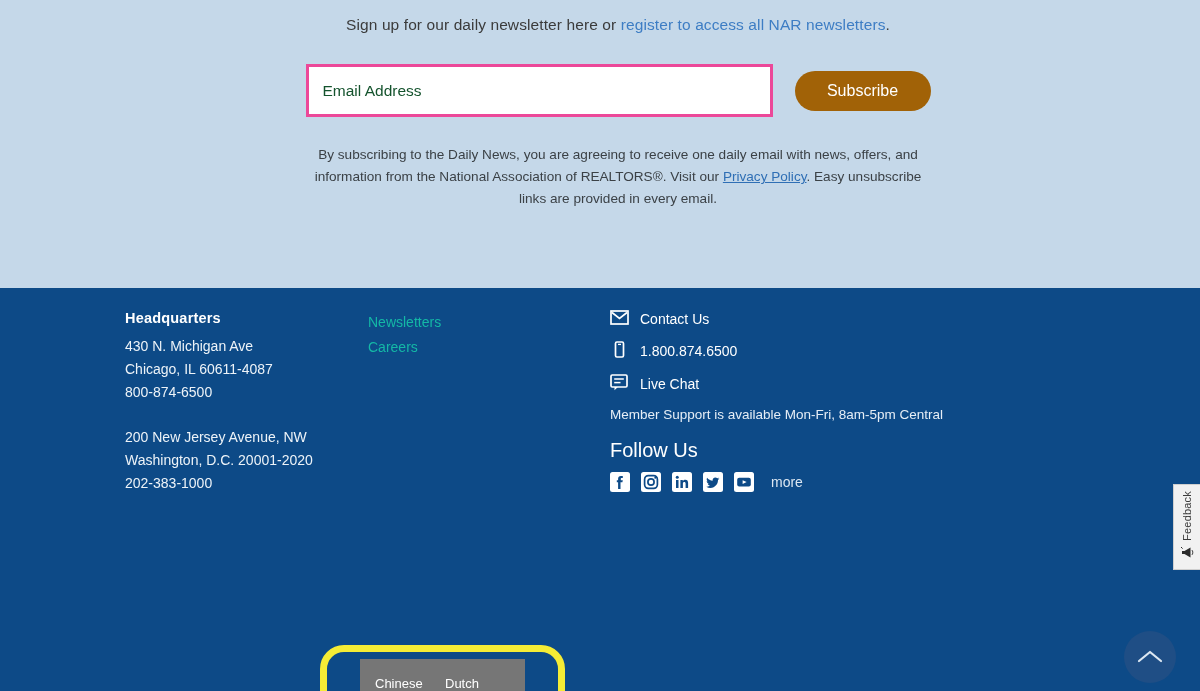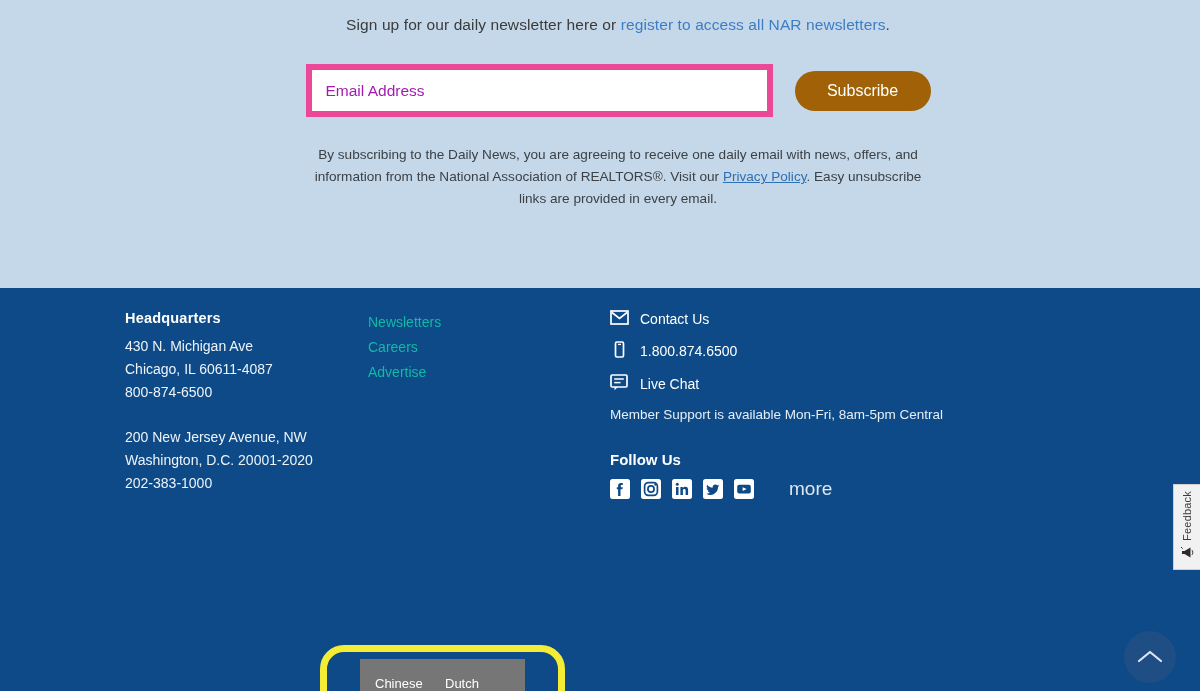--- a/index.html
+++ b/index.html
@@ -35,26 +35,26 @@
     margin-top: 30px;
     display: flex;
     justify-content: center;
     align-items: center;
     gap: 22px;
   }
   .email-input {
     width: 467px;
     height: 53px;
     background: #ffffff;
-    border: 6px solid #ec4899;
+    border: 3px solid #ec4899;
     display: flex;
     align-items: center;
     padding-left: 14px;
     font-size: 15.5px;
-    color: #a21caf;
+    color: #14532d;
     text-align: center;
   }
   .subscribe-btn {
     width: 136px;
     height: 40px;
     border-radius: 21px;
     background: #a16207;
     color: #ffffff;
     font-size: 16px;
     display: flex;
@@ -123,35 +123,35 @@
     margin-bottom: 13px;
     font-size: 14px;
   }
   .contact-row svg { flex: none; }
   .support-note {
     font-size: 13.5px;
     color: #e6eef6;
     margin-top: 5px;
   }
   .follow-head {
-    font-size: 15px;
-    font-weight: bold;
-    margin-top: 29px;
+    font-size: 20px;
+    font-weight: normal;
+    margin-top: 17px;
     margin-bottom: 10px;
   }
   .social-row {
     display: flex;
     align-items: center;
     gap: 11px;
   }
   .social-row svg { display: block; }
   .more-link {
-    font-size: 19px;
+    font-size: 14px;
     color: #dce7f2;
-    margin-left: 24px;
+    margin-left: 6px;
     text-decoration: none;
   }
 
   
   .translate-widget {
     position: absolute;
     left: 360px;
     top: 371px;
     z-index: 30;
   }
@@ -259,21 +259,20 @@
       <div class="addr-line">800-874-6500</div>
       <div class="addr-gap"></div>
       <div class="addr-line">200 New Jersey Avenue, NW</div>
       <div class="addr-line">Washington, D.C. 20001-2020</div>
       <div class="addr-line">202-383-1000</div>
     </div>
 
     <div class="col-links">
       <a href="#" class="link-item">Newsletters</a>
       <a href="#" class="link-item">Careers</a>
-      <a href="#" class="link-item">Advertise</a>
     </div>
 
     <div class="col-contact">
 
       <div class="contact-row">
         <span>
           <svg width="19" height="15" viewBox="0 0 19 15">
               <rect x="1" y="1" width="17" height="13" fill="none" stroke="#ffffff" stroke-width="1.7"></rect>
               <path d="M2 2.5 L9.5 8.5 L17 2.5" fill="none" stroke="#ffffff" stroke-width="1.7"></path>
             </svg>

